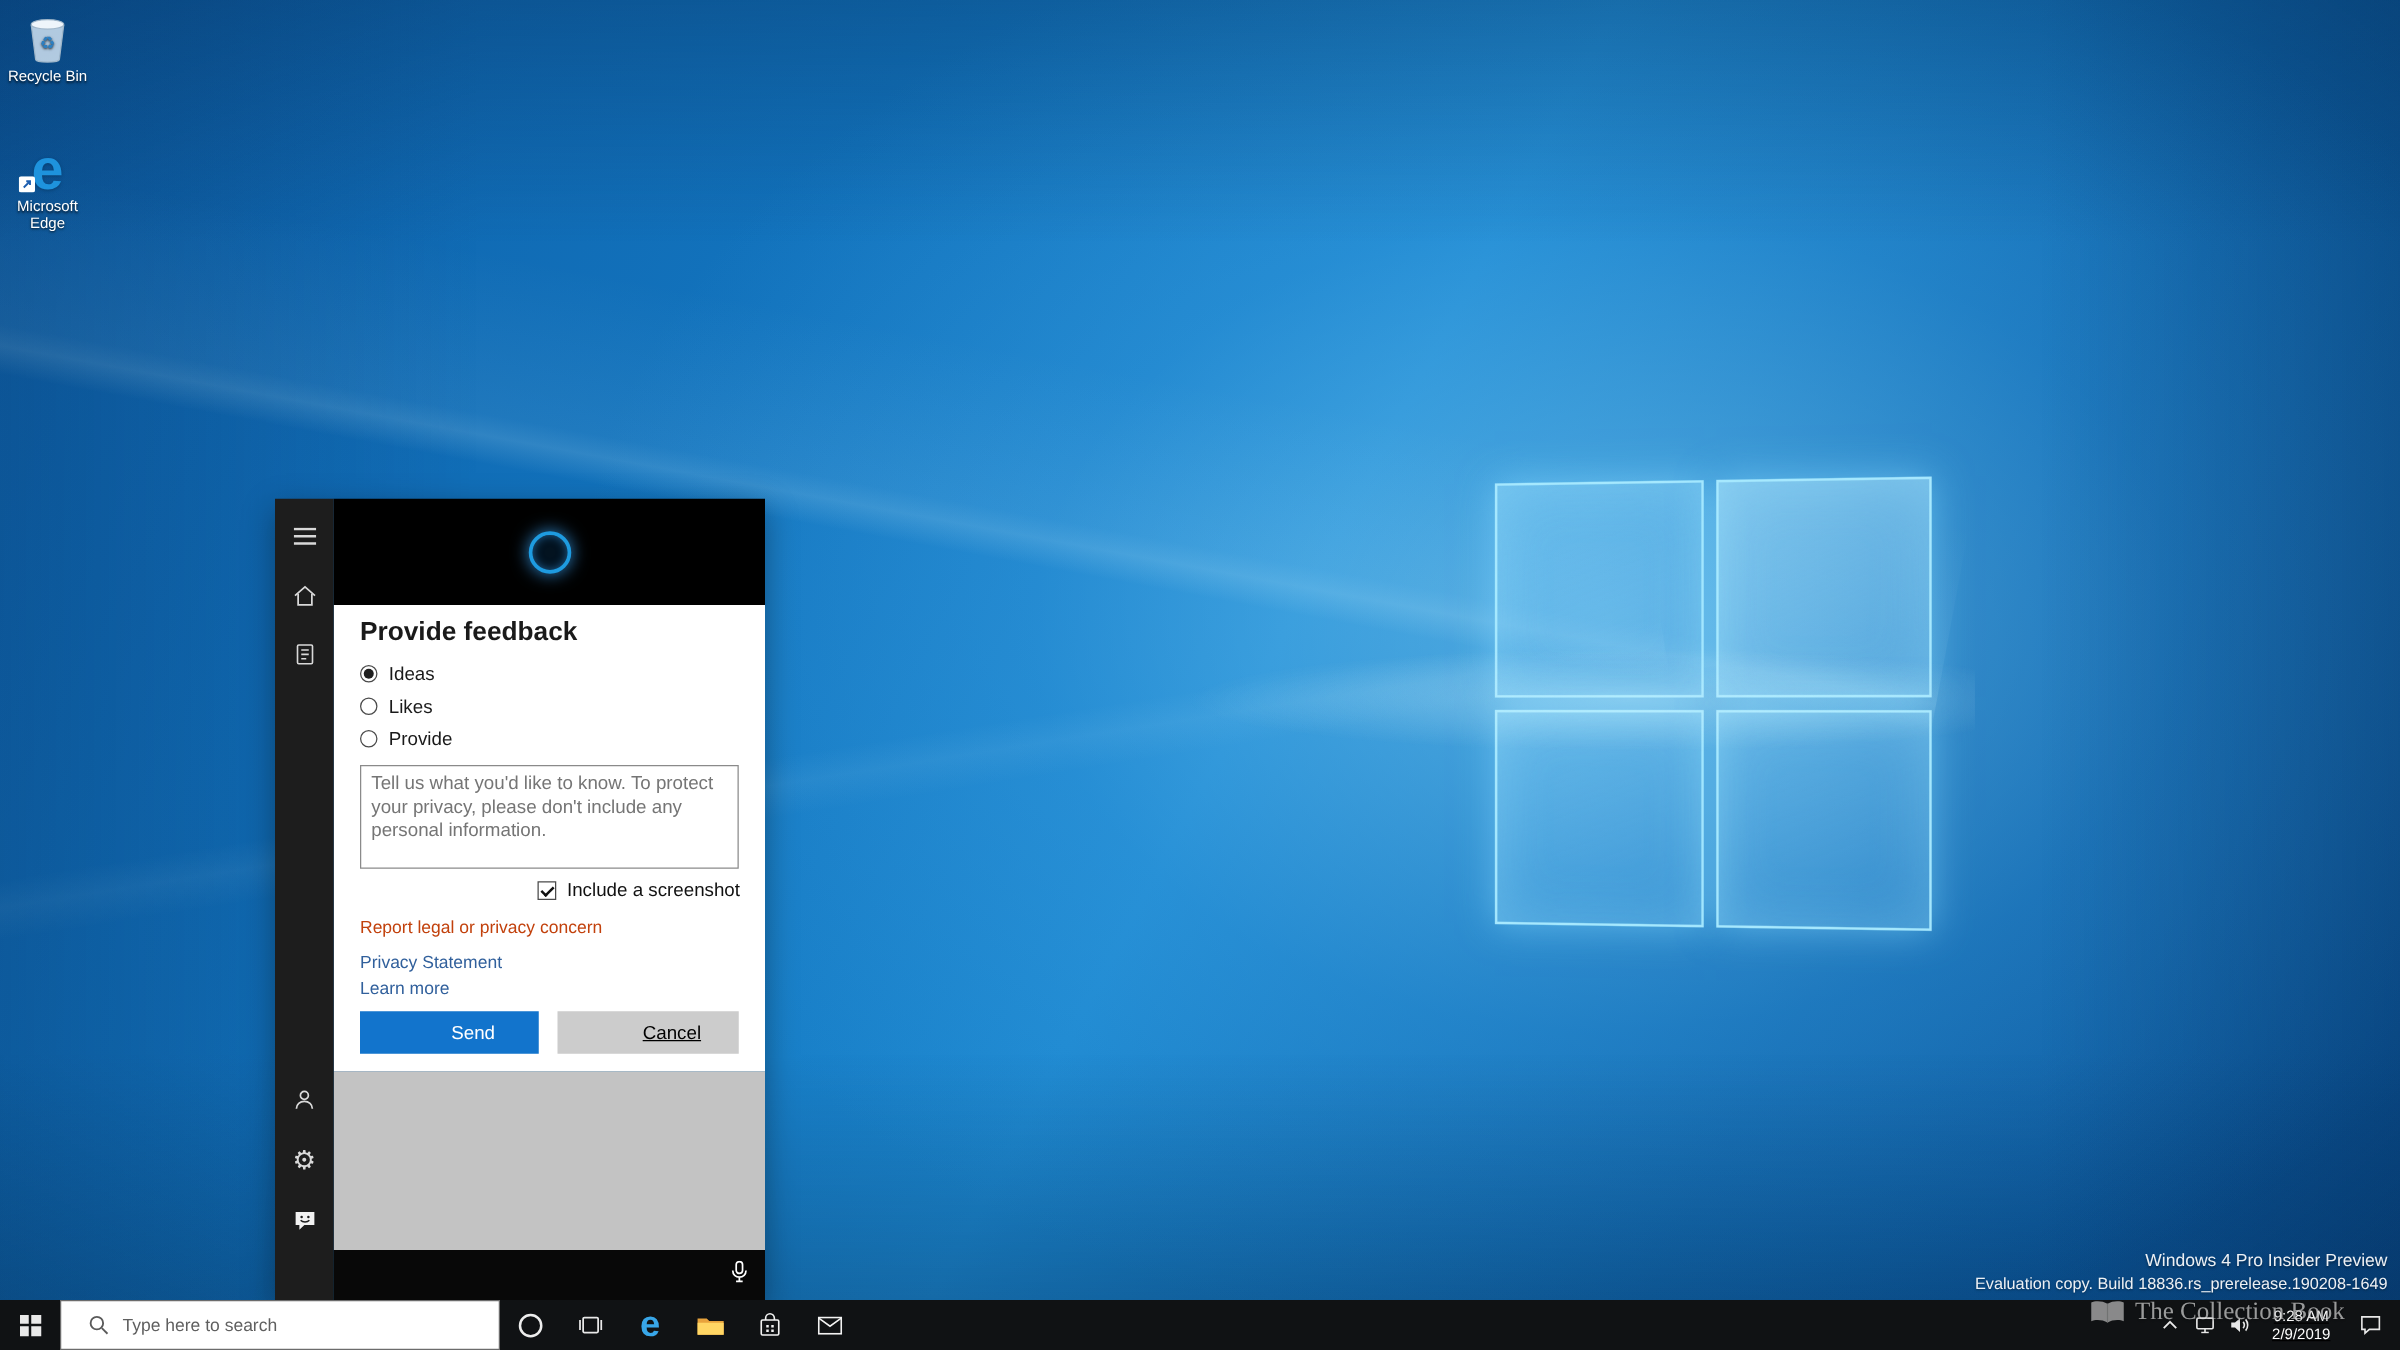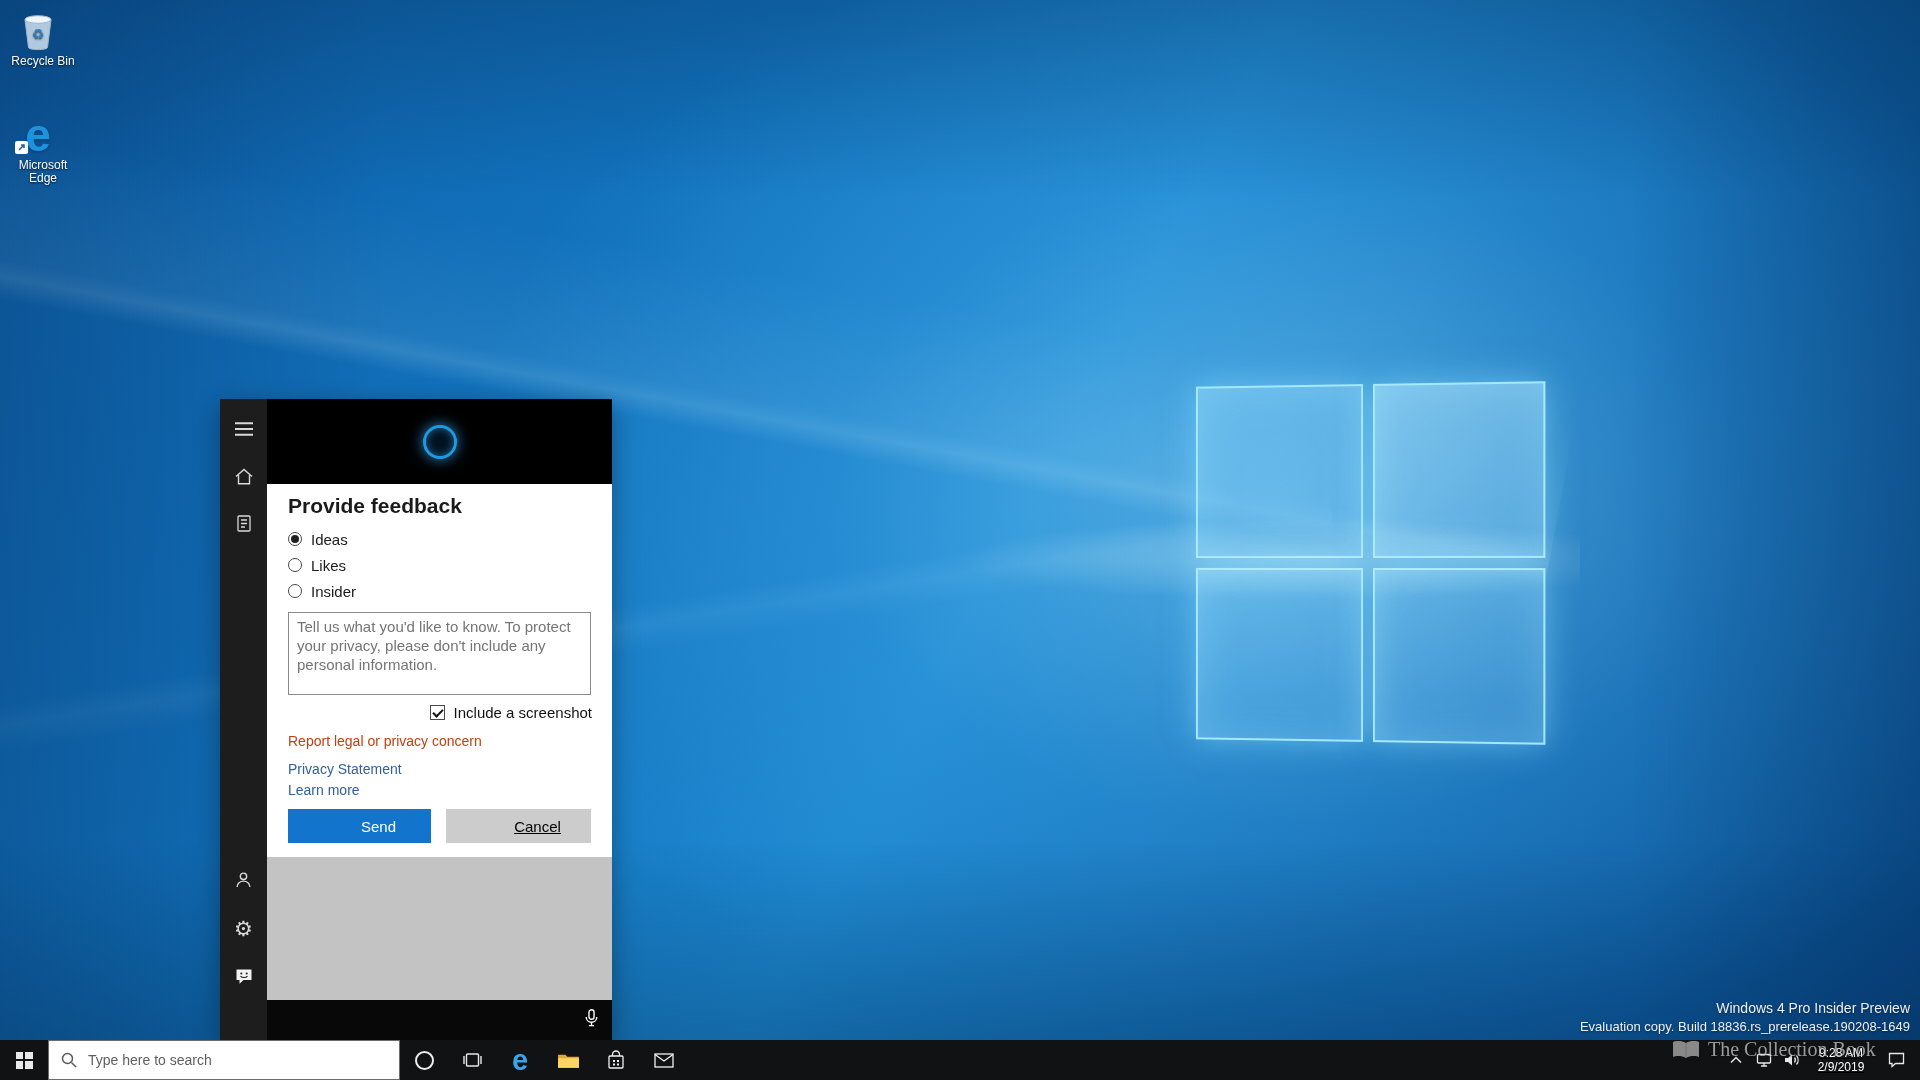--- a/index.html
+++ b/index.html
@@ -35,21 +35,21 @@
   .desk-icon { position:absolute; width:76px; display:flex; flex-direction:column; align-items:center;
       gap:3px; color:#fff; font-size:12px; line-height:13px; text-align:center;
       text-shadow:0 1px 2px rgba(0,0,0,.8); cursor:default; }
   .desk-icon .icon-wrap { position:relative; width:44px; height:42px; display:flex; align-items:center; justify-content:center; }
   .icon-recycle { left:0; top:10px; }
   .icon-edge { left:0; top:114px; }
   .edge-e { font-size:46px; font-weight:bold; color:#1e93dd; line-height:40px;
       text-shadow:0 1px 3px rgba(0,0,0,.25); }
   .edge-e.small { font-size:29px; line-height:29px; color:#38a6e8; text-shadow:none; }
   .shortcut-badge { position:absolute; left:-1px; bottom:-1px; }
-  .desk-label { max-width:74px;padding-left:10px; }
+  .desk-label { max-width:74px; }
 
   
   .build-info { position:absolute; right:10px; bottom:46px; text-align:right;
       color:rgba(255,255,255,.93); text-shadow:0 1px 2px rgba(0,0,0,.4); z-index:5; }
   .build-info .l1 { font-size:14px; margin-bottom:3px; }
   .build-info .l2 { font-size:13px; }
   .watermark { position:absolute; left:1672px; bottom:19px; z-index:60; display:flex; align-items:center;
       gap:8px; color:rgba(218,218,218,.85); font-family:"Liberation Serif", serif; font-size:20px;
       opacity:.8; pointer-events:none; text-shadow:0 1px 2px rgba(0,0,0,.45); }
 
@@ -89,21 +89,21 @@
   .panel-bottombar { height:40px; background:#080808; position:relative; }
   .mic-btn { position:absolute; right:14px; top:50%; transform:translateY(-50%); cursor:pointer; }
 
   
   .taskbar { position:absolute; left:0; bottom:0; width:1920px; height:40px; background:#101214;
       display:flex; align-items:stretch; z-index:50; }
   .start-btn, .tb-btn { width:48px; display:flex; align-items:center; justify-content:center; cursor:pointer; }
   .win-grid { width:17px; height:17px; display:grid; grid-template-columns:1fr 1fr; grid-template-rows:1fr 1fr; gap:2px; }
   .win-grid span { background:#e9e9e9; }
   .search-box { width:352px; background:#ffffff; border:1px solid #6c6c6c; display:flex; align-items:center;
-      gap:9px; padding:0 12px; }
+      gap:9px; padding:0 22px; }
   .search-box input { border:none; outline:none; flex:1; font-size:14px; color:#333; background:transparent;
       font-family:"Liberation Sans", sans-serif; }
   .search-box input::placeholder { color:#5f5f5f; }
   .cortana-tb-ring { width:19px; height:19px; border-radius:50%; border:2px solid #ededed; }
   .tb-spacer { flex:1; }
   .tray { display:flex; align-items:center; padding-right:4px;text-decoration:underline; }
   .tray-btn { width:28px; height:40px; display:flex; align-items:center; justify-content:center; cursor:pointer; }
   .clock { width:70px; text-align:center; color:#fff; font-size:12px; line-height:14px; cursor:default; }
   .action-btn { width:40px; height:40px; display:flex; align-items:center; justify-content:center; cursor:pointer; }
 </style>
@@ -201,21 +201,21 @@
         <div class="opt-row">
           <span class="radio on"></span>
           <span>Ideas</span>
         </div>
         <div class="opt-row">
           <span class="radio"></span>
           <span>Likes</span>
         </div>
         <div class="opt-row">
           <span class="radio"></span>
-          <span>Insider</span>
+          <span>Provide</span>
         </div>
 
         <textarea class="feedback-textarea" placeholder="Tell us what you'd like to know. To protect your privacy, please don't include any personal information." style=""></textarea>
 
         <div class="check-row">
           <span class="checkbox on"></span>
           <span>Include a screenshot</span>
         </div>
 
         <a class="plink report-link">Report legal or privacy concern</a>

